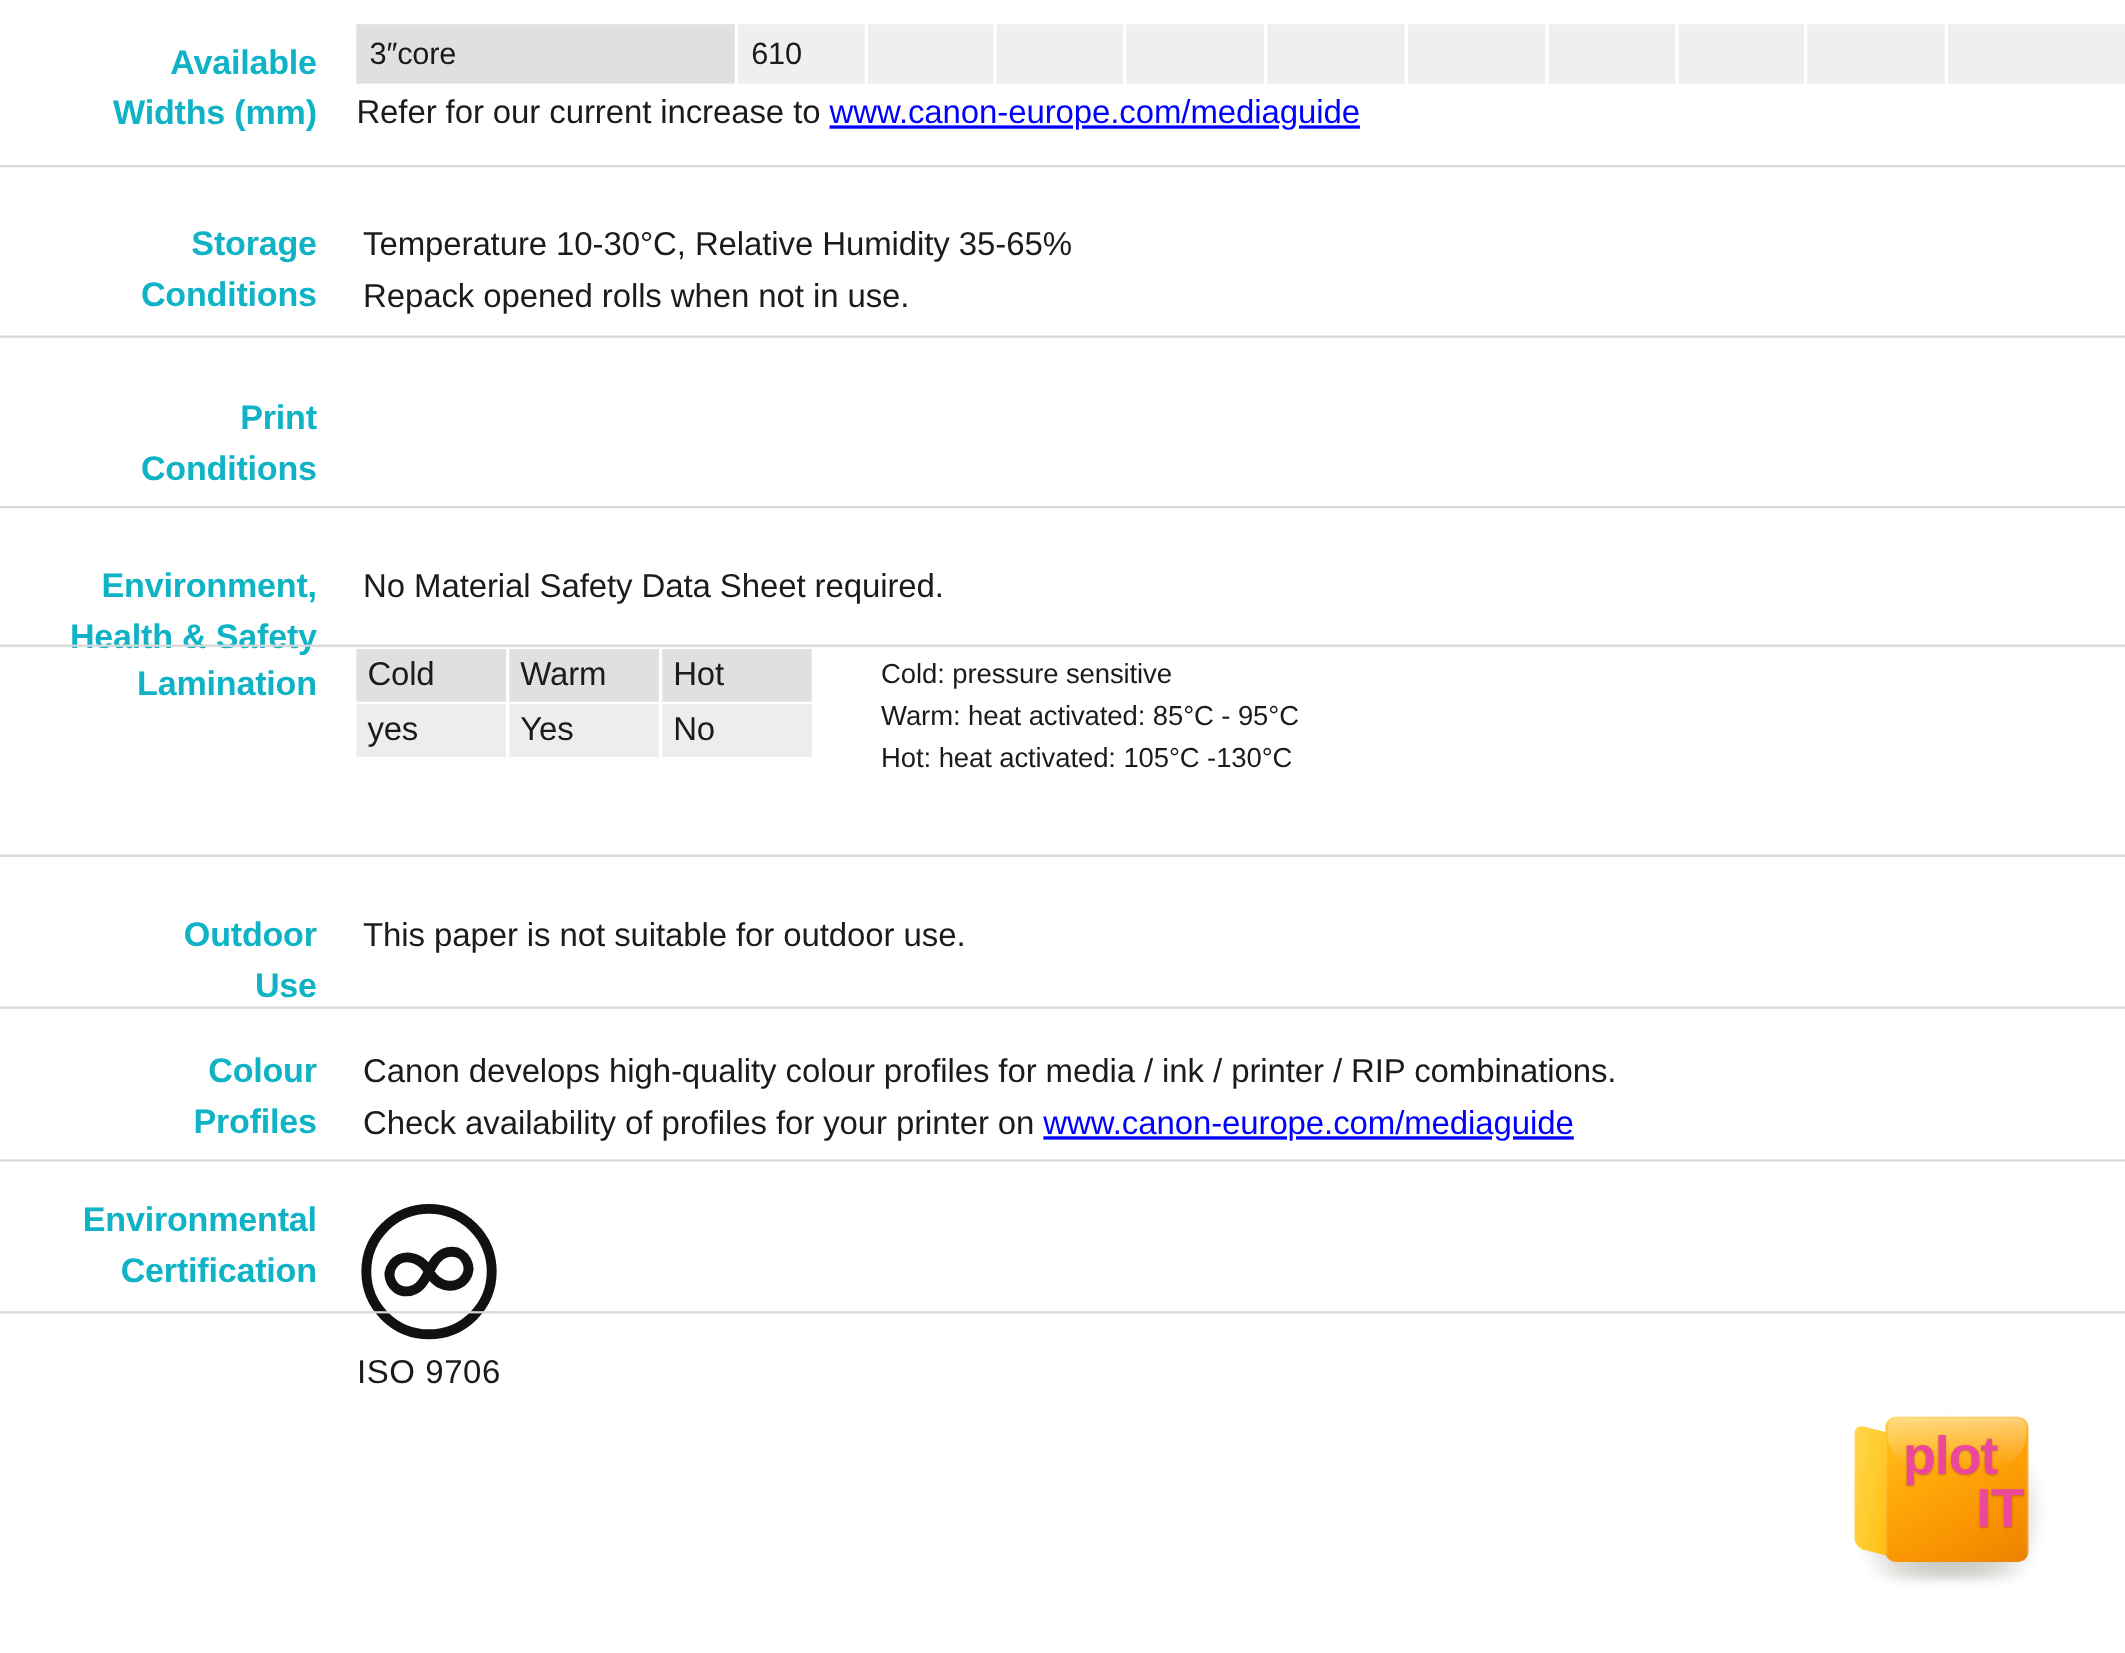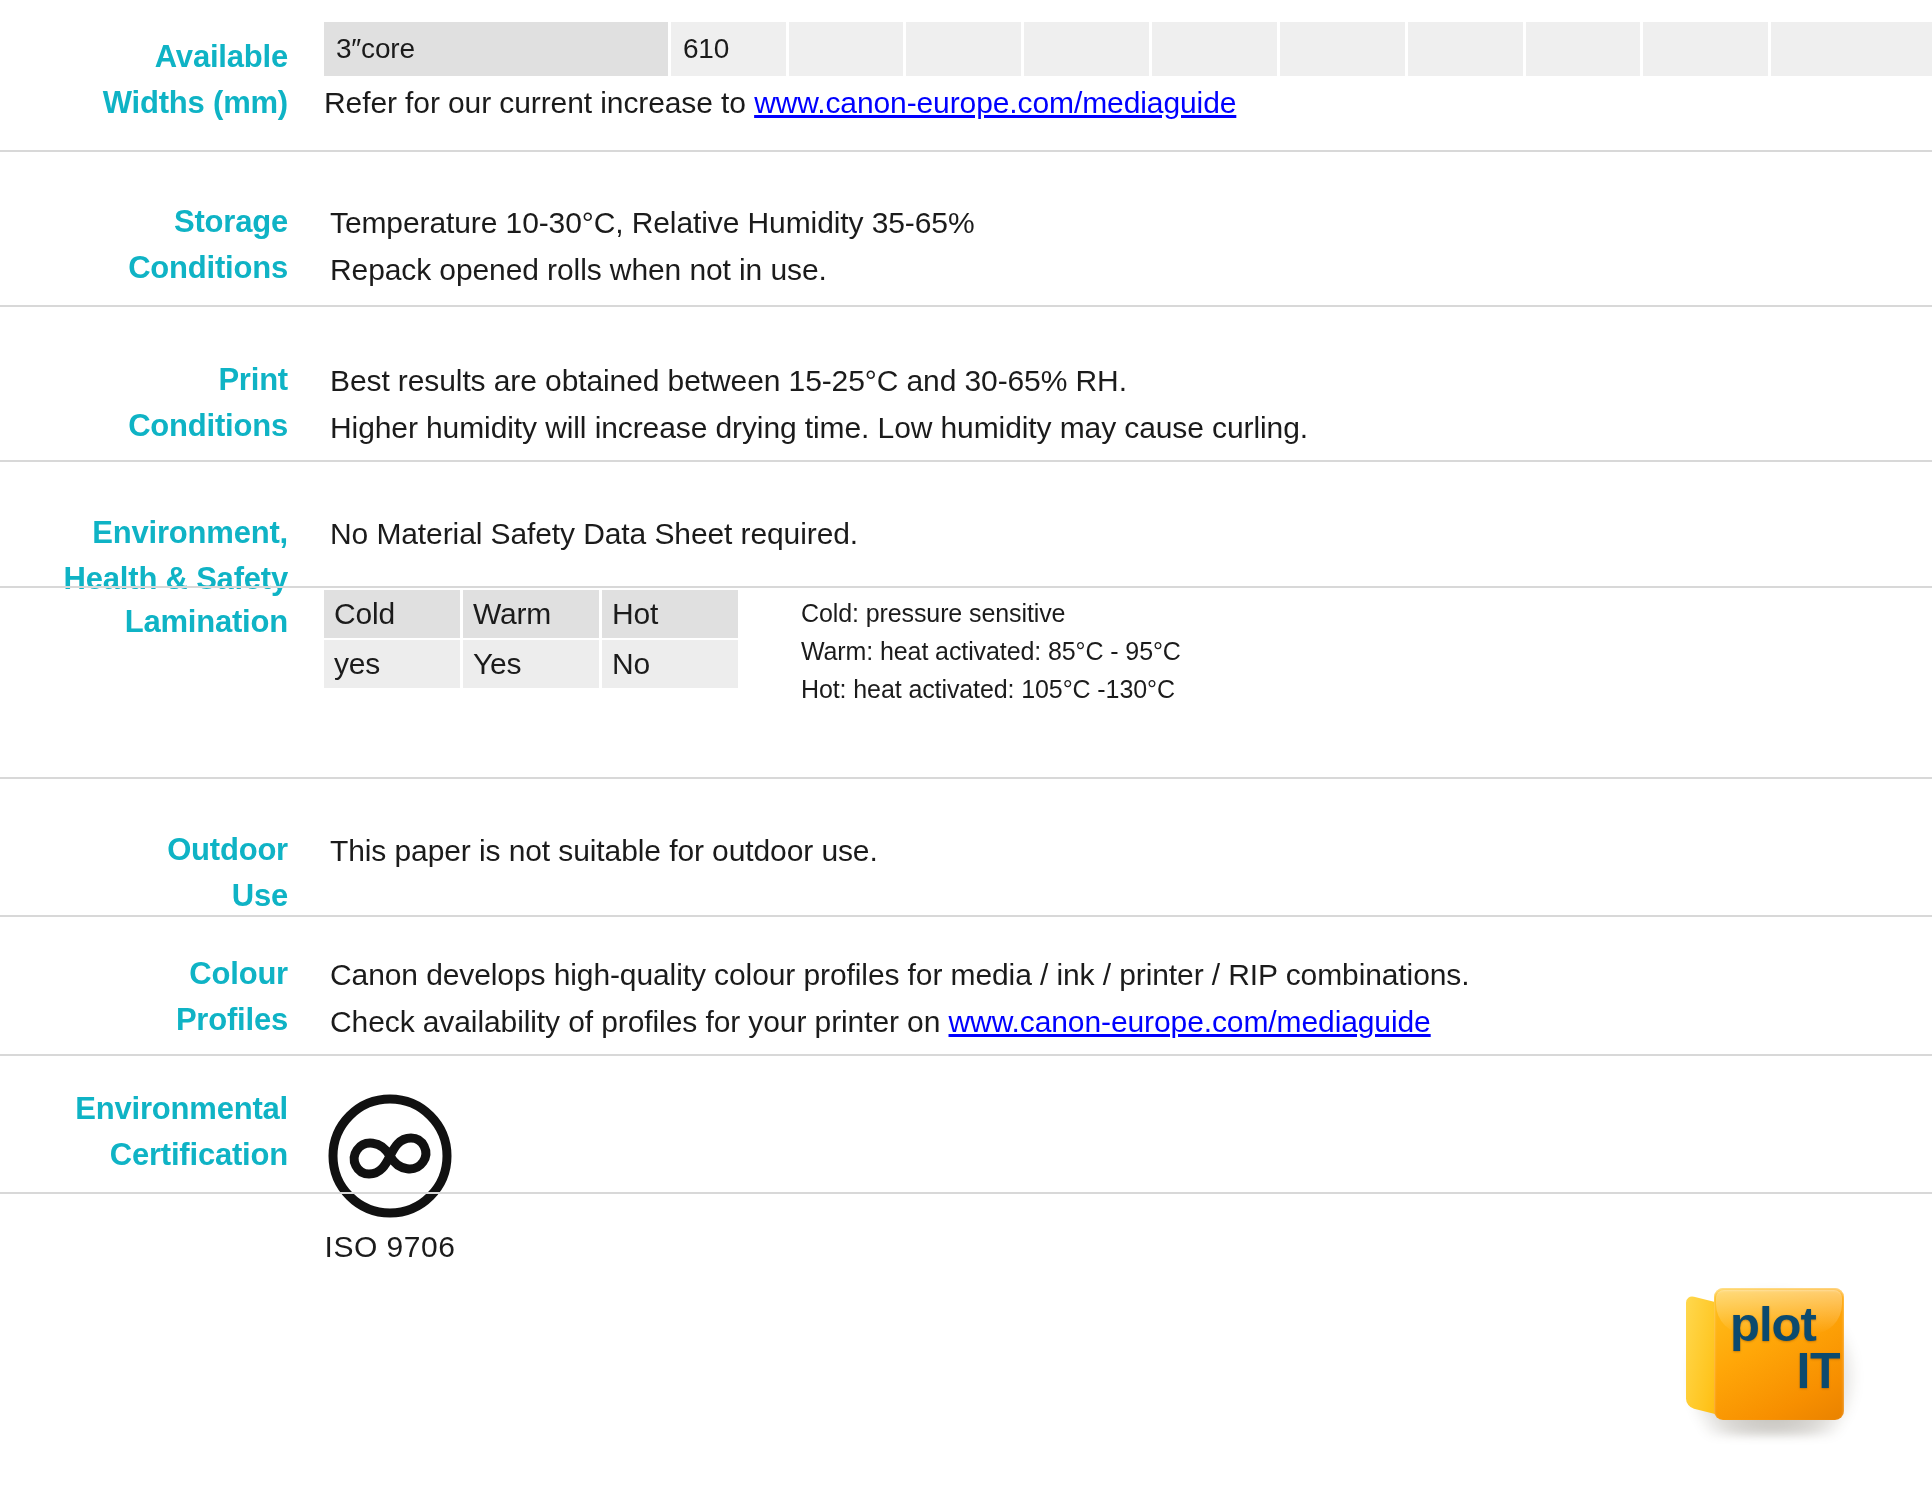--- a/index.html
+++ b/index.html
@@ -191,21 +191,21 @@
     width: 126px;
     height: 44px;
     background: linear-gradient(180deg, rgba(255,255,255,0.42), rgba(255,255,255,0));
     border-radius: 8px 8px 30px 30px;
   }
   .logo-text {
     position: absolute;
     left: 46px;
     top: 24px;
     width: 118px;
-    color: #0c4a6e;
+    color: #ec4899;
     font-weight: bold;
     line-height: 0.93;
     text-shadow: 0 1px 2px rgba(160,90,0,0.55);
   }
   .logo-text .plot {
     display: block;
     font-size: 49px;
     text-align: left;
     padding-left: 4px;
     letter-spacing: -1px;
@@ -273,24 +273,20 @@
     <div class="content-col">
       <div class="body-text">Temperature 10-30°C, Relative Humidity 35-65%</div>
       <div class="body-text">Repack opened rolls when not in use.</div>
     </div>
   </div>
 
   <div class="row divided" style="height:155px; padding-top:50px;">
     <div class="label-col">
       <span class="lbl-line">Print</span>
       <span class="lbl-line">Conditions</span>
-    </div>
-    <div class="content-col">
-      <div class="body-text">Best results are obtained between 15-25°C and 30-65% RH.</div>
-      <div class="body-text">Higher humidity will increase drying time. Low humidity may cause curling.</div>
     </div>
   </div>
 
   <div class="row divided" style="height:126px; padding-top:48px;">
     <div class="label-col">
       <span class="lbl-line">Environment,</span>
       <span class="lbl-line">Health &amp; Safety</span>
     </div>
     <div class="content-col">
       <div class="body-text">No Material Safety Data Sheet required.</div>

